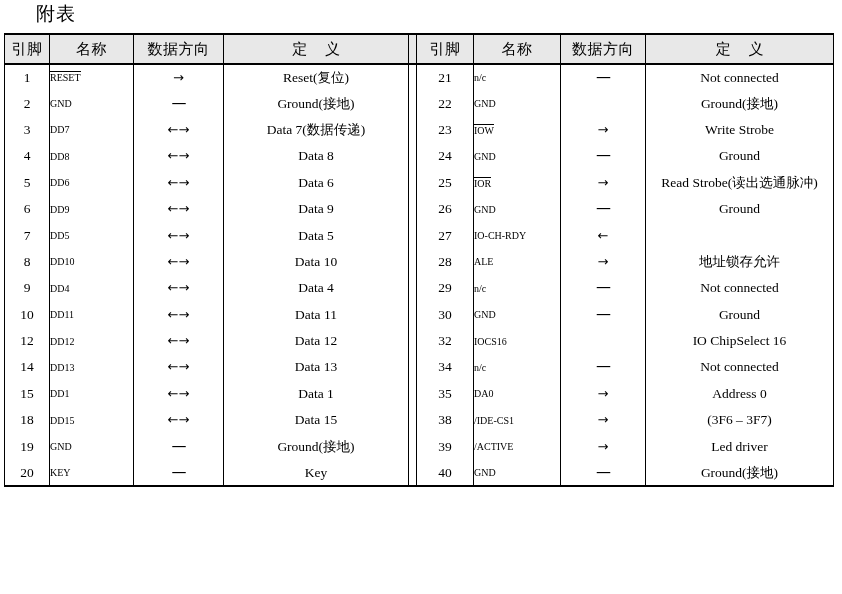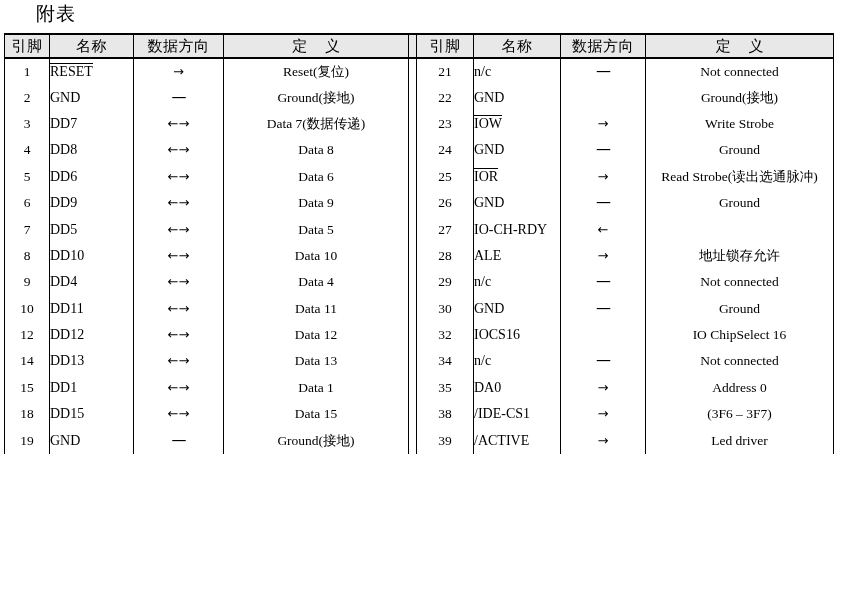--- a/index.html
+++ b/index.html
@@ -39,21 +39,21 @@
   #pinout-table th {
     padding: 0;
     margin: 0;
     font-weight: normal;
     vertical-align: middle;
     box-sizing: border-box;
   }
 
   
   thead tr {
-    height: 24px;
+    height: 30px;
   }
   thead th {
     background: #e8e8e8;
     border-top: 2.5px solid #000;
     border-bottom: 2.5px solid #000;
     font-size: 15px;
     text-align: center;
     letter-spacing: 0.5px;
     white-space: nowrap;
   }
@@ -94,21 +94,21 @@
   }
   td.c-pin {
     text-align: center;
     border-right: 1.2px solid #000;
     font-size: 13.5px;
   }
   td.c-name {
     text-align: left;
     padding-left: 17px;
     border-right: 1.2px solid #000;
-    font-size: 14px;
+    font-size: 10px;
   }
   td.c-dir {
     text-align: center;
     border-right: 1.2px solid #000;
     font-size: 14px;
   }
   td.c-def {
     text-align: center;
     padding-left: 11px;
     font-size: 13.5px;
@@ -333,14 +333,25 @@
         <td class="c-pin edge-l">19</td>
         <td class="c-name">GND</td>
         <td class="c-dir"><span class="arrow dash">—</span></td>
         <td class="c-def">Ground(接地)</td>
         <td class="gap-cell"></td>
         <td class="c-pin">39</td>
         <td class="c-name">/ACTIVE</td>
         <td class="c-dir"><span class="arrow">→</span></td>
         <td class="c-def edge-r">Led driver</td>
       </tr>
+      <tr class="last-row">
+        <td class="c-pin edge-l">20</td>
+        <td class="c-name">KEY</td>
+        <td class="c-dir"><span class="arrow dash">—</span></td>
+        <td class="c-def">Key</td>
+        <td class="gap-cell"></td>
+        <td class="c-pin">40</td>
+        <td class="c-name">GND</td>
+        <td class="c-dir"><span class="arrow dash">—</span></td>
+        <td class="c-def edge-r">Ground(接地)</td>
+      </tr>
     </tbody>
 </table>
 
 </body></html>

